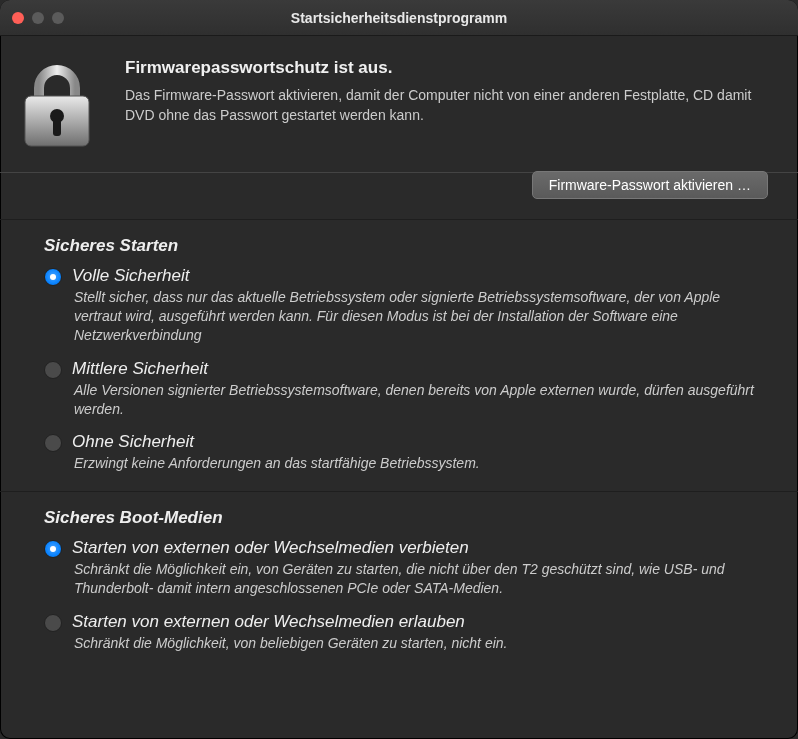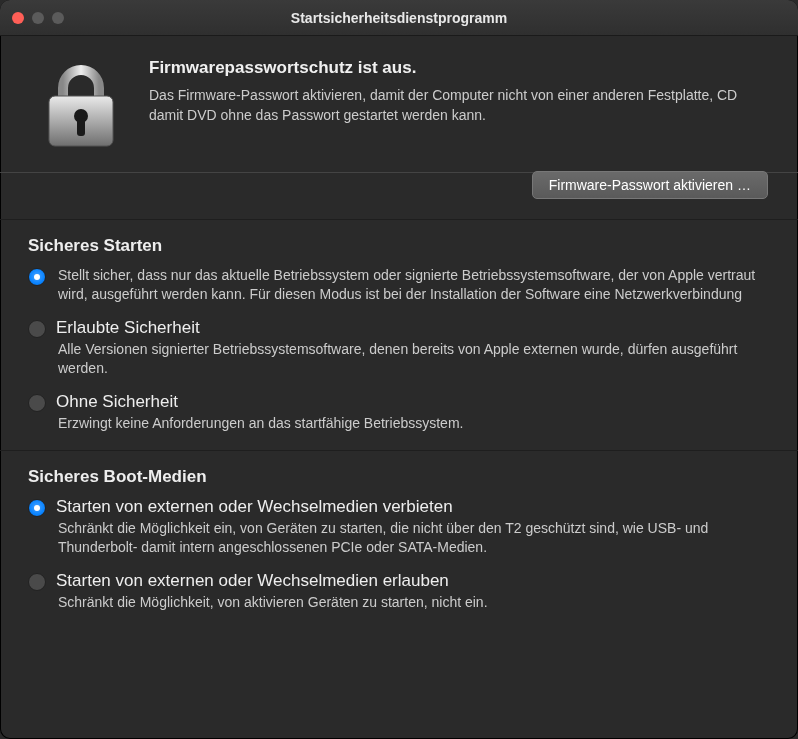--- a/index.html
+++ b/index.html
@@ -45,21 +45,21 @@
     left: 0; right: 0;
     text-align: center;
     font-size: 14px;
     font-weight: 600;
     color: #e8e8e8;
     pointer-events: none;
   }
   .content { padding: 0; }
   .firmware-section {
     display: flex;
-    padding: 22px 28px 18px 39px;
+    padding: 22px 28px 18px 15px;
     gap: 22px;
     border-bottom: 1px solid #444;
   }
   .lock-wrap {
     width: 88px;
     flex-shrink: 0;
     padding-top: 2px;
   }
   .fw-text { flex: 1; }
   .fw-title {
@@ -84,22 +84,23 @@
     background: linear-gradient(#6a6a6a, #5a5a5a);
     border: 1px solid #777;
     border-radius: 5px;
     color: #fff;
     font-size: 14px;
     padding: 5px 16px;
     cursor: pointer;
     text-align: right;
   }
   .section {
-    padding: 16px 28px 18px 28px;
+    padding: 16px 28px 18px 44px;
     border-bottom: 1px solid #1e1e1e;
+    font-style: italic;
   }
   .section:last-child { border-bottom: none; }
   .section-title {
     font-size: 17px;
     font-weight: 700;
     color: #eee;
     margin-bottom: 10px;
   }
   .radio-item {
     display: flex;
@@ -189,28 +190,29 @@
     <div class="fw-button-row">
       <button class="btn">Firmware-Passwort aktivieren …</button>
     </div>
 
     <div class="section">
       <div class="section-title">Sicheres Starten</div>
 
       <div class="radio-item">
         <div class="radio-dot selected"></div>
         <div class="radio-text">
+          <div class="radio-label">Volle Sicherheit</div>
           <div class="radio-desc">Stellt sicher, dass nur das aktuelle Betriebssystem oder signierte Betriebssystemsoftware, der von Apple vertraut wird, ausgeführt werden kann. Für diesen Modus ist bei der Installation der Software eine Netzwerkverbindung</div>
         </div>
       </div>
 
       <div class="radio-item">
         <div class="radio-dot"></div>
         <div class="radio-text">
-          <div class="radio-label">Erlaubte Sicherheit</div>
+          <div class="radio-label">Mittlere Sicherheit</div>
           <div class="radio-desc">Alle Versionen signierter Betriebssystemsoftware, denen bereits von Apple externen wurde, dürfen ausgeführt werden.</div>
         </div>
       </div>
 
       <div class="radio-item">
         <div class="radio-dot"></div>
         <div class="radio-text">
           <div class="radio-label">Ohne Sicherheit</div>
           <div class="radio-desc">Erzwingt keine Anforderungen an das startfähige Betriebssystem.</div>
         </div>
@@ -225,19 +227,19 @@
         <div class="radio-text">
           <div class="radio-label">Starten von externen oder Wechselmedien verbieten</div>
           <div class="radio-desc">Schränkt die Möglichkeit ein, von Geräten zu starten, die nicht über den T2 geschützt sind, wie USB- und Thunderbolt- damit intern angeschlossenen PCIe oder SATA-Medien.</div>
         </div>
       </div>
 
       <div class="radio-item">
         <div class="radio-dot"></div>
         <div class="radio-text">
           <div class="radio-label">Starten von externen oder Wechselmedien erlauben</div>
-          <div class="radio-desc">Schränkt die Möglichkeit, von aktivieren Geräten zu starten, nicht ein.</div>
+          <div class="radio-desc">Schränkt die Möglichkeit, von beliebigen Geräten zu starten, nicht ein.</div>
         </div>
       </div>
     </div>
 
   </div>
 </div>
 
 </body></html>

